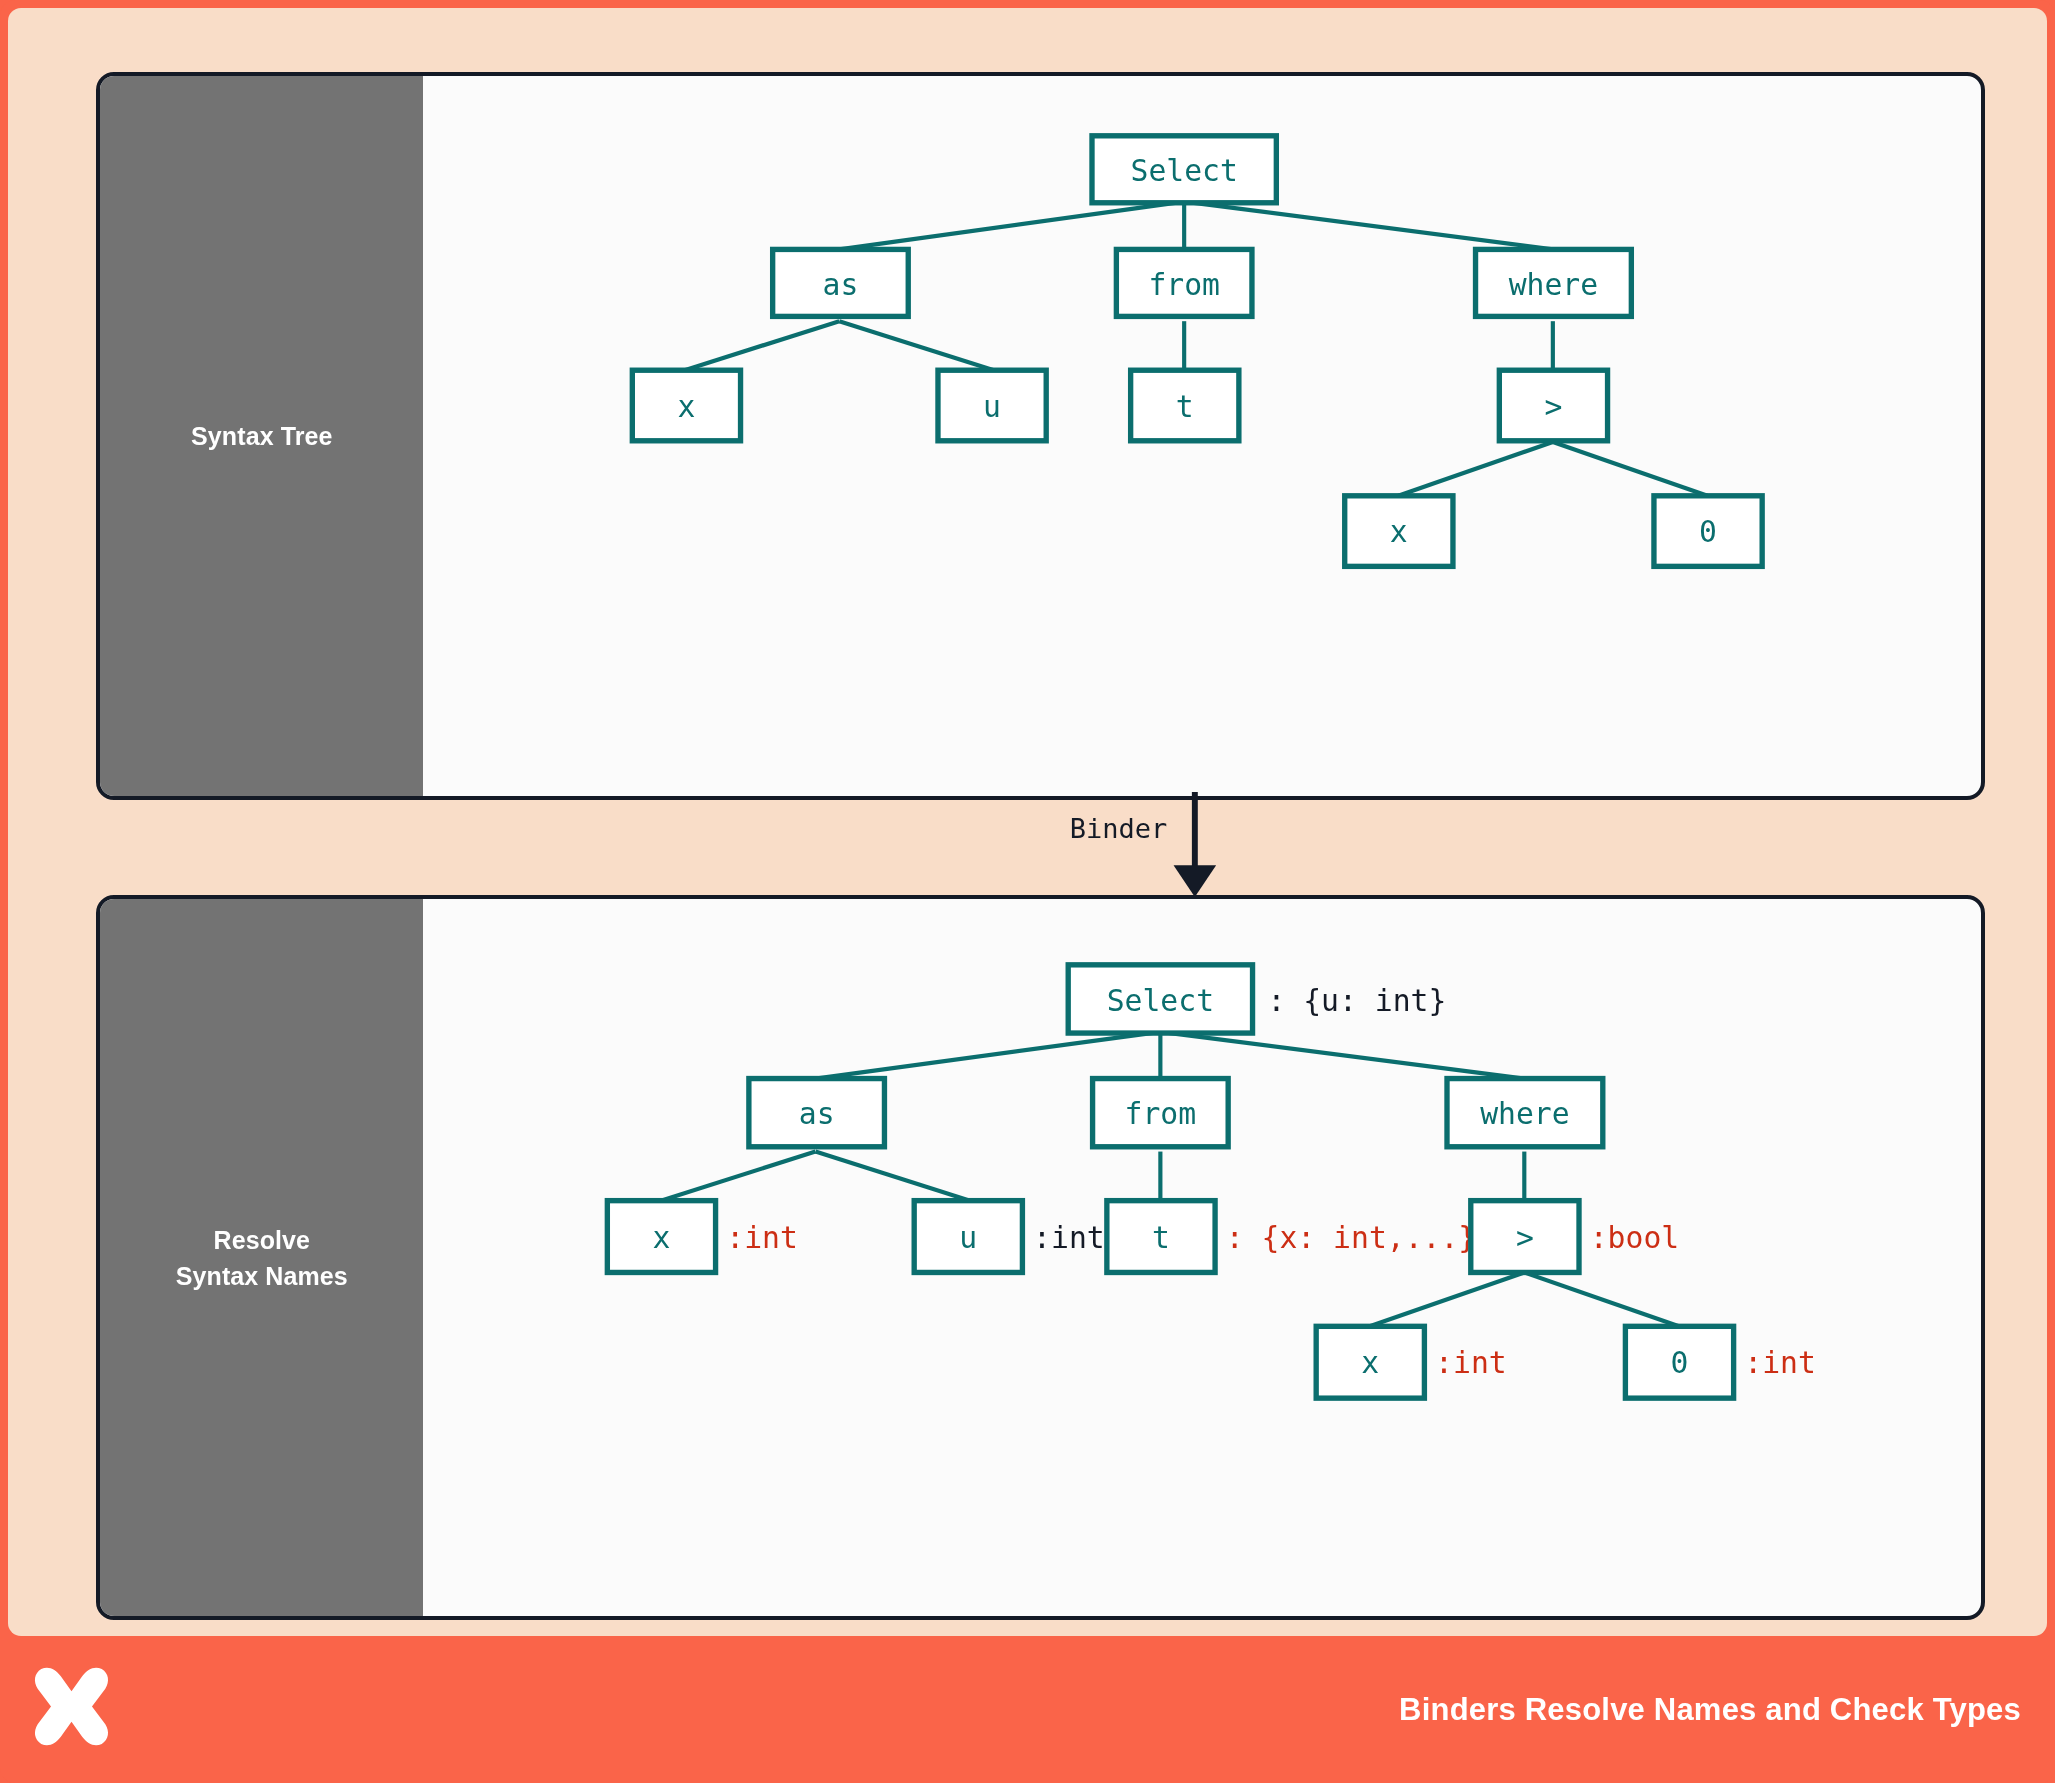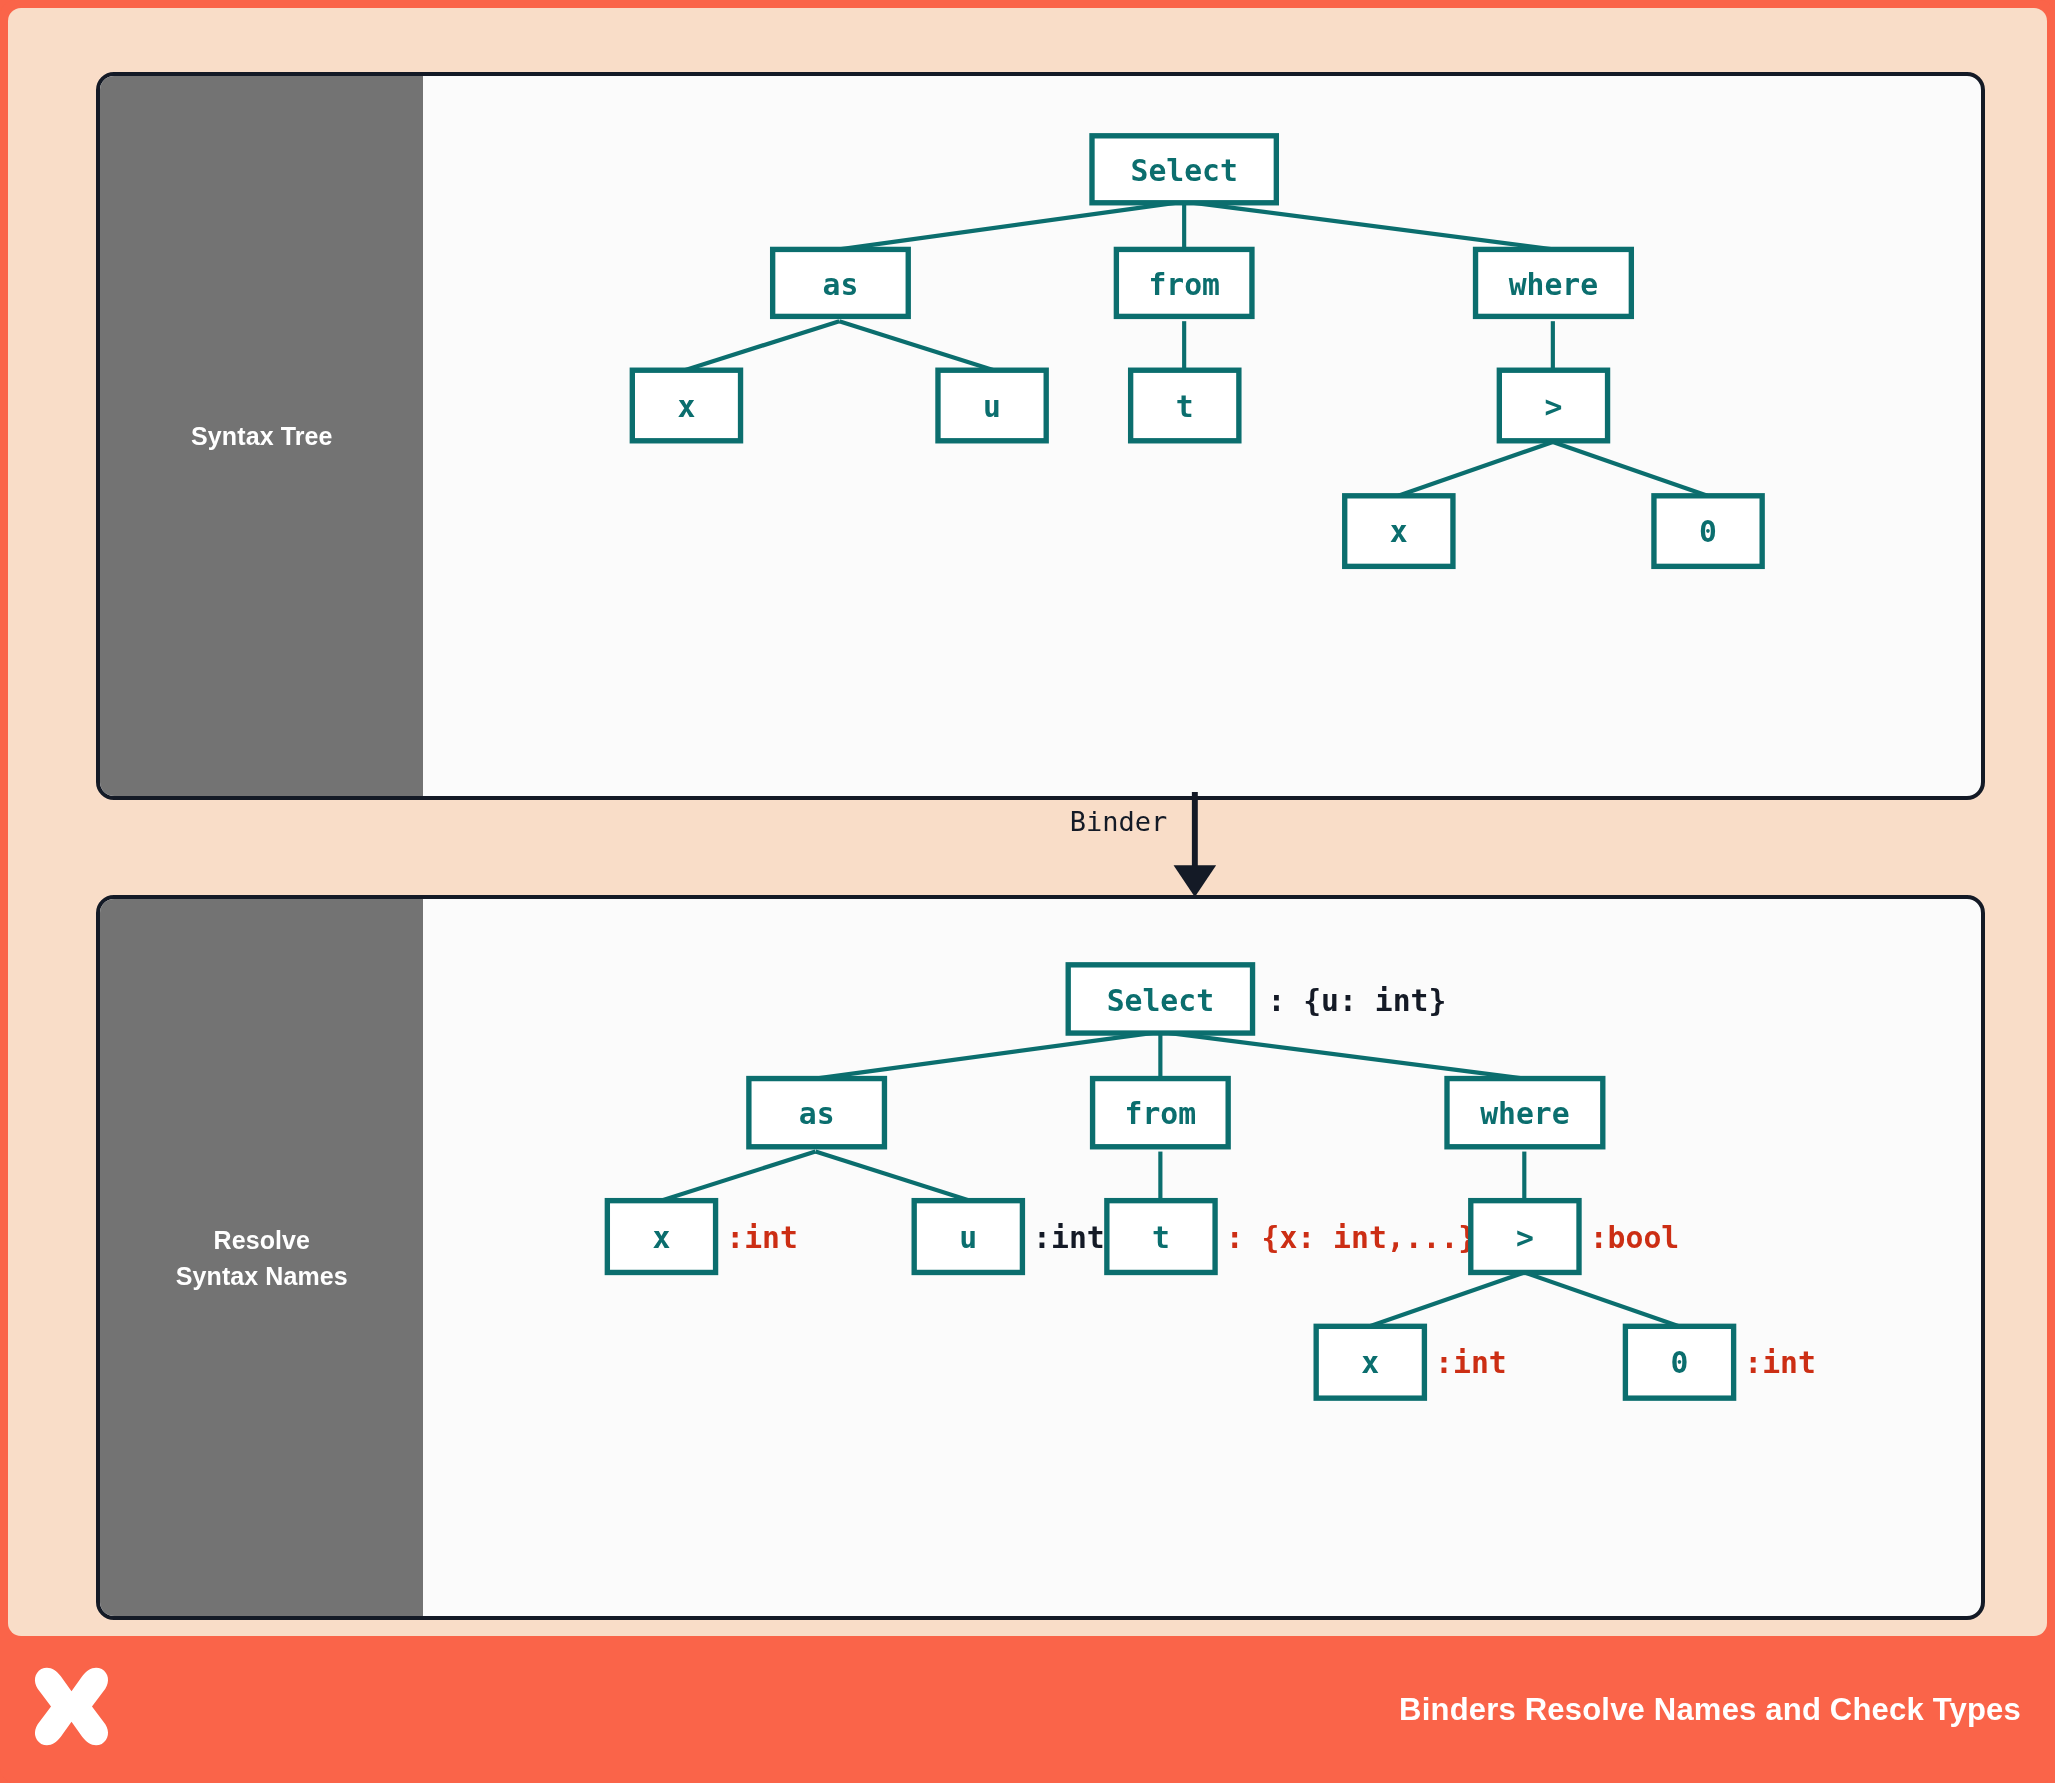--- a/index.html
+++ b/index.html
@@ -37,21 +37,21 @@
     text-align:center;
   }
   .panel .sidebar .sb-label{
     color:#FFFFFF;
     font-size:25px;
     font-weight:700;
     line-height:1.45;
     letter-spacing:0.1px;
   }
   .panel .stage{
-    position:absolute;left:323px;top:0;right:0;bottom:0;font-weight:bold;
+    position:absolute;left:323px;top:0;right:0;bottom:0;
   }
 
   #panel-top{left:88px;top:64px;width:1881px;height:720px;}
   #panel-bottom{left:88px;top:887px;width:1881px;height:717px;}
 
   
   svg.tree{position:absolute;left:0;top:0;width:100%;height:100%;}
   .edge{stroke:#0B6E6E;stroke-width:7;fill:none;}
   .nodebox{fill:#FFFFFF;stroke:#0B6E6E;stroke-width:9;}
   .nodetext{
@@ -68,21 +68,21 @@
     white-space:pre;
   }
   .ann-red{fill:#CC2E14;}
   .ann-dark{fill:#141A26;}
 
   
   .binder{
     position:absolute;left:911px;top:784px;width:367px;height:105px;
   }
   .binder-label{
-    position:absolute;left:0;top:14px;width:248px;
+    position:absolute;left:0;top:21px;width:248px;
     text-align:right;
     font-family:"DejaVu Sans Mono","Liberation Mono",monospace;
     font-size:27px;
     color:#141A26;
   }
   .binder svg{position:absolute;left:0;top:0;width:100%;height:100%;}
 
   
   .footer{
     position:absolute;left:0;right:0;bottom:0;height:147px;

